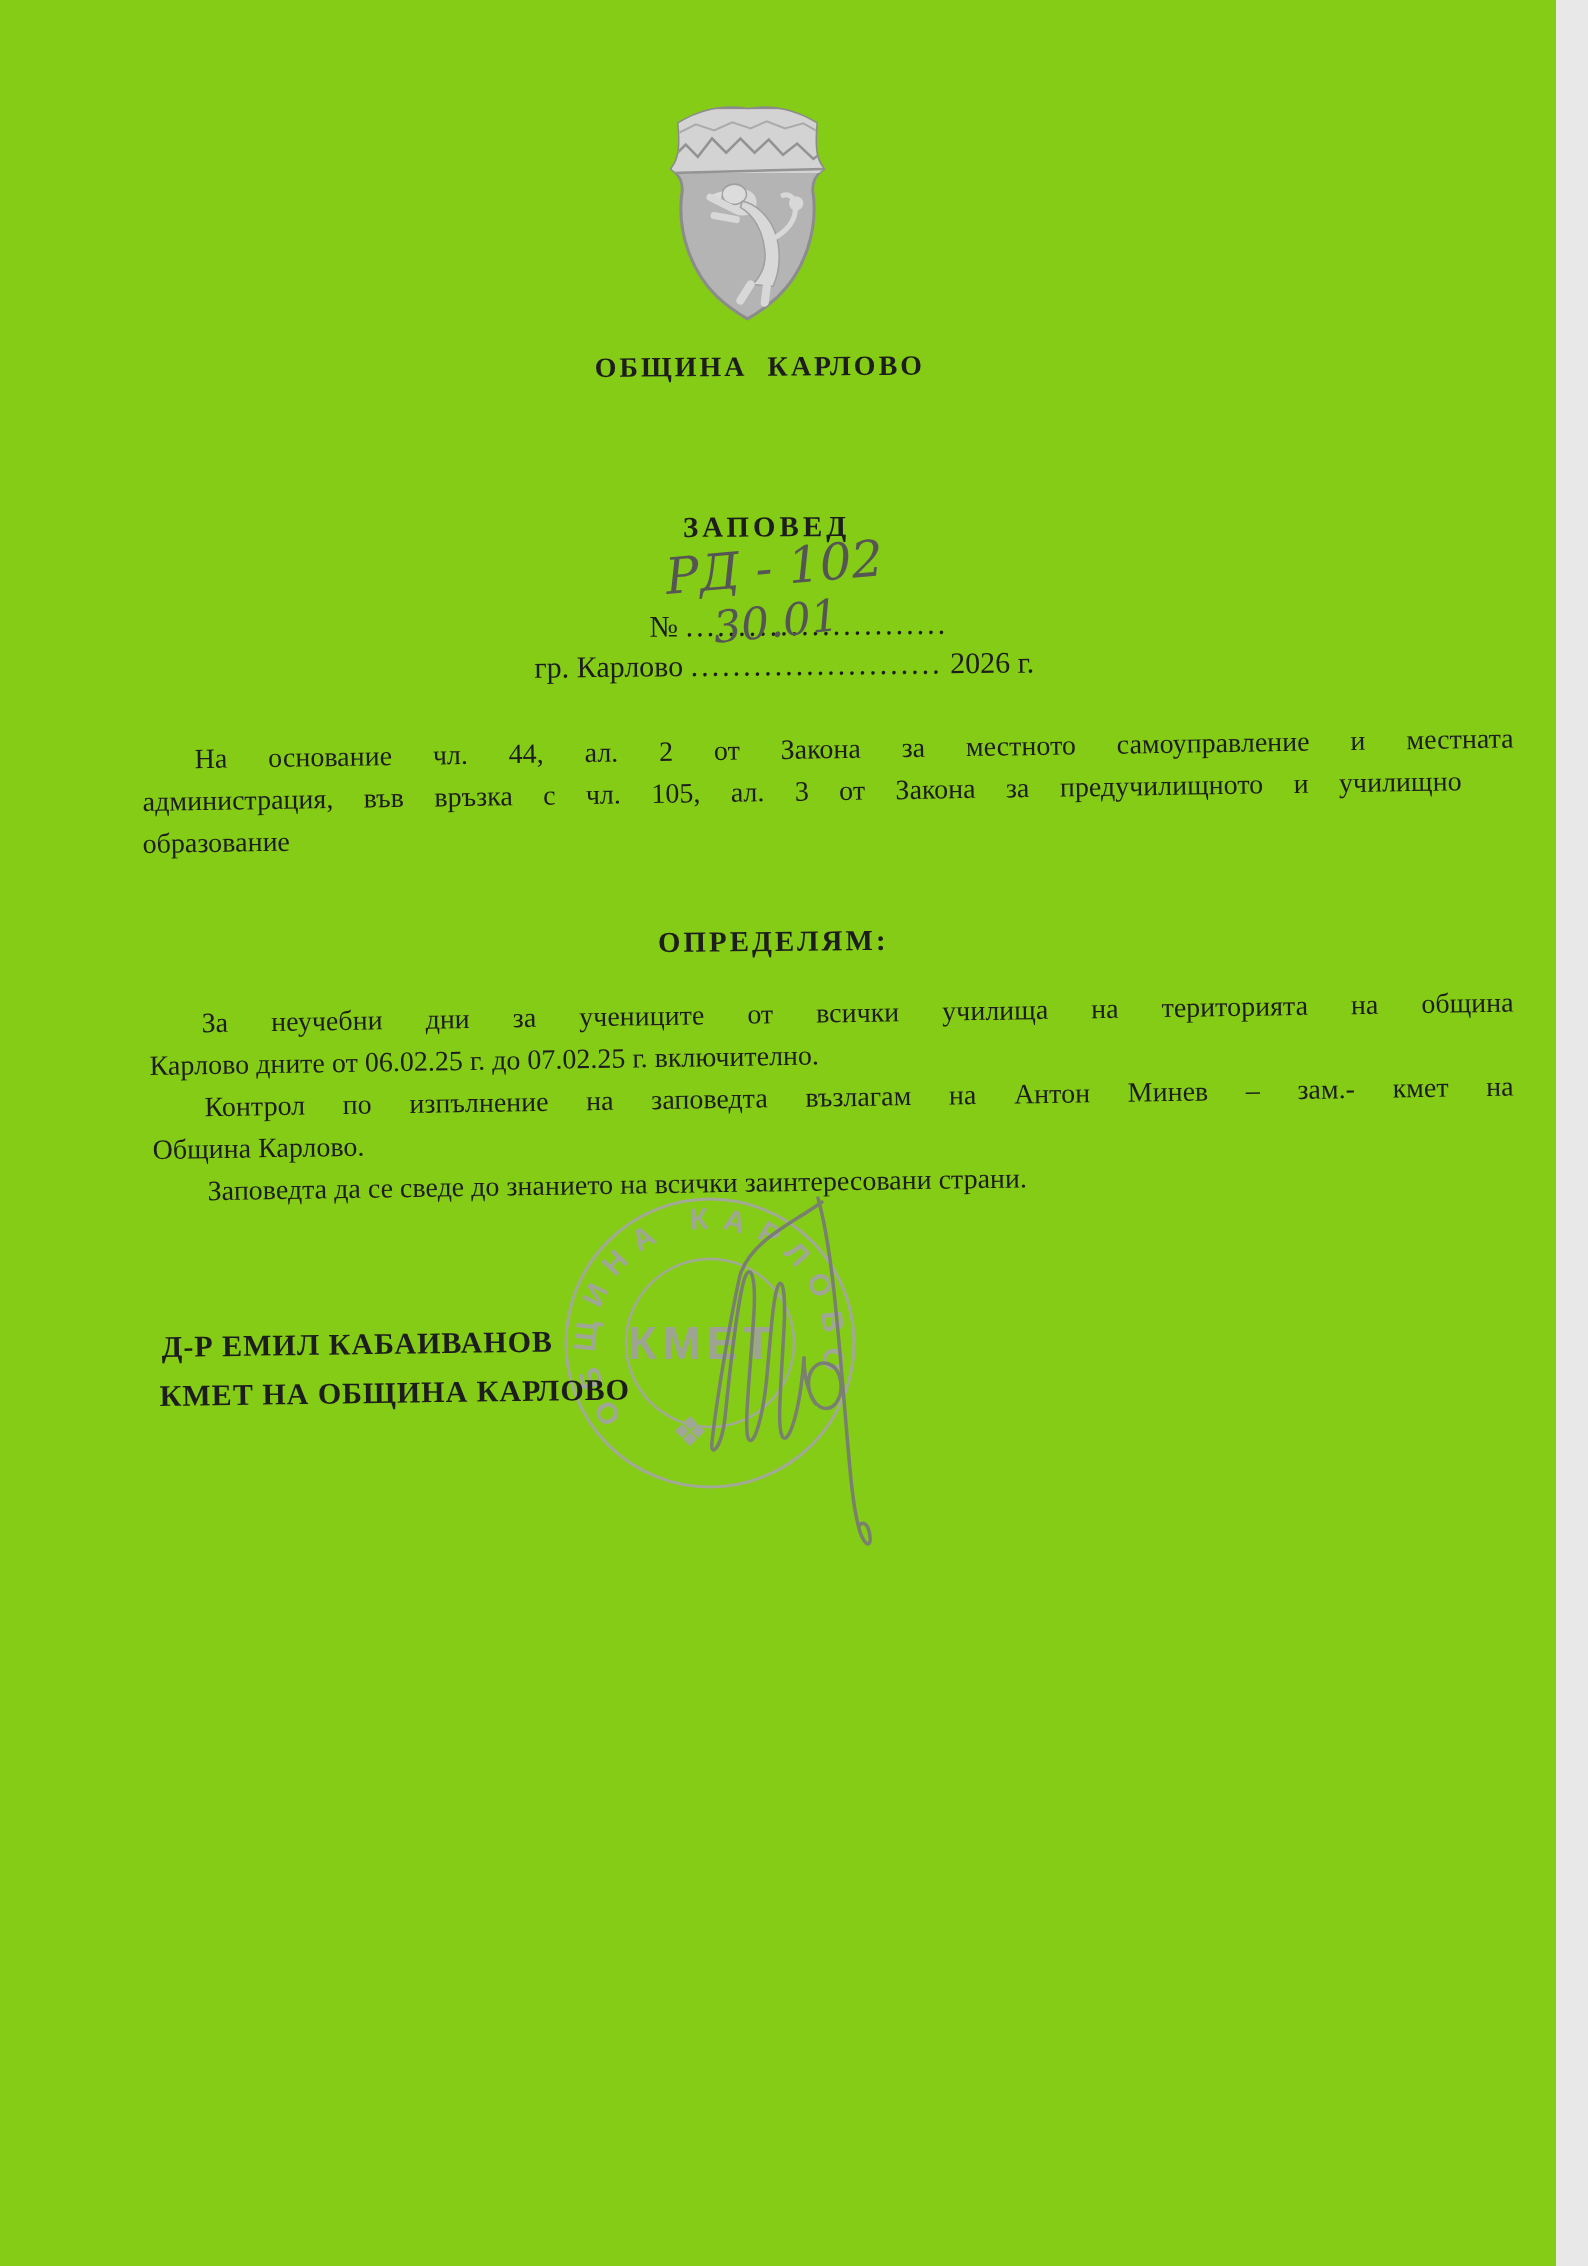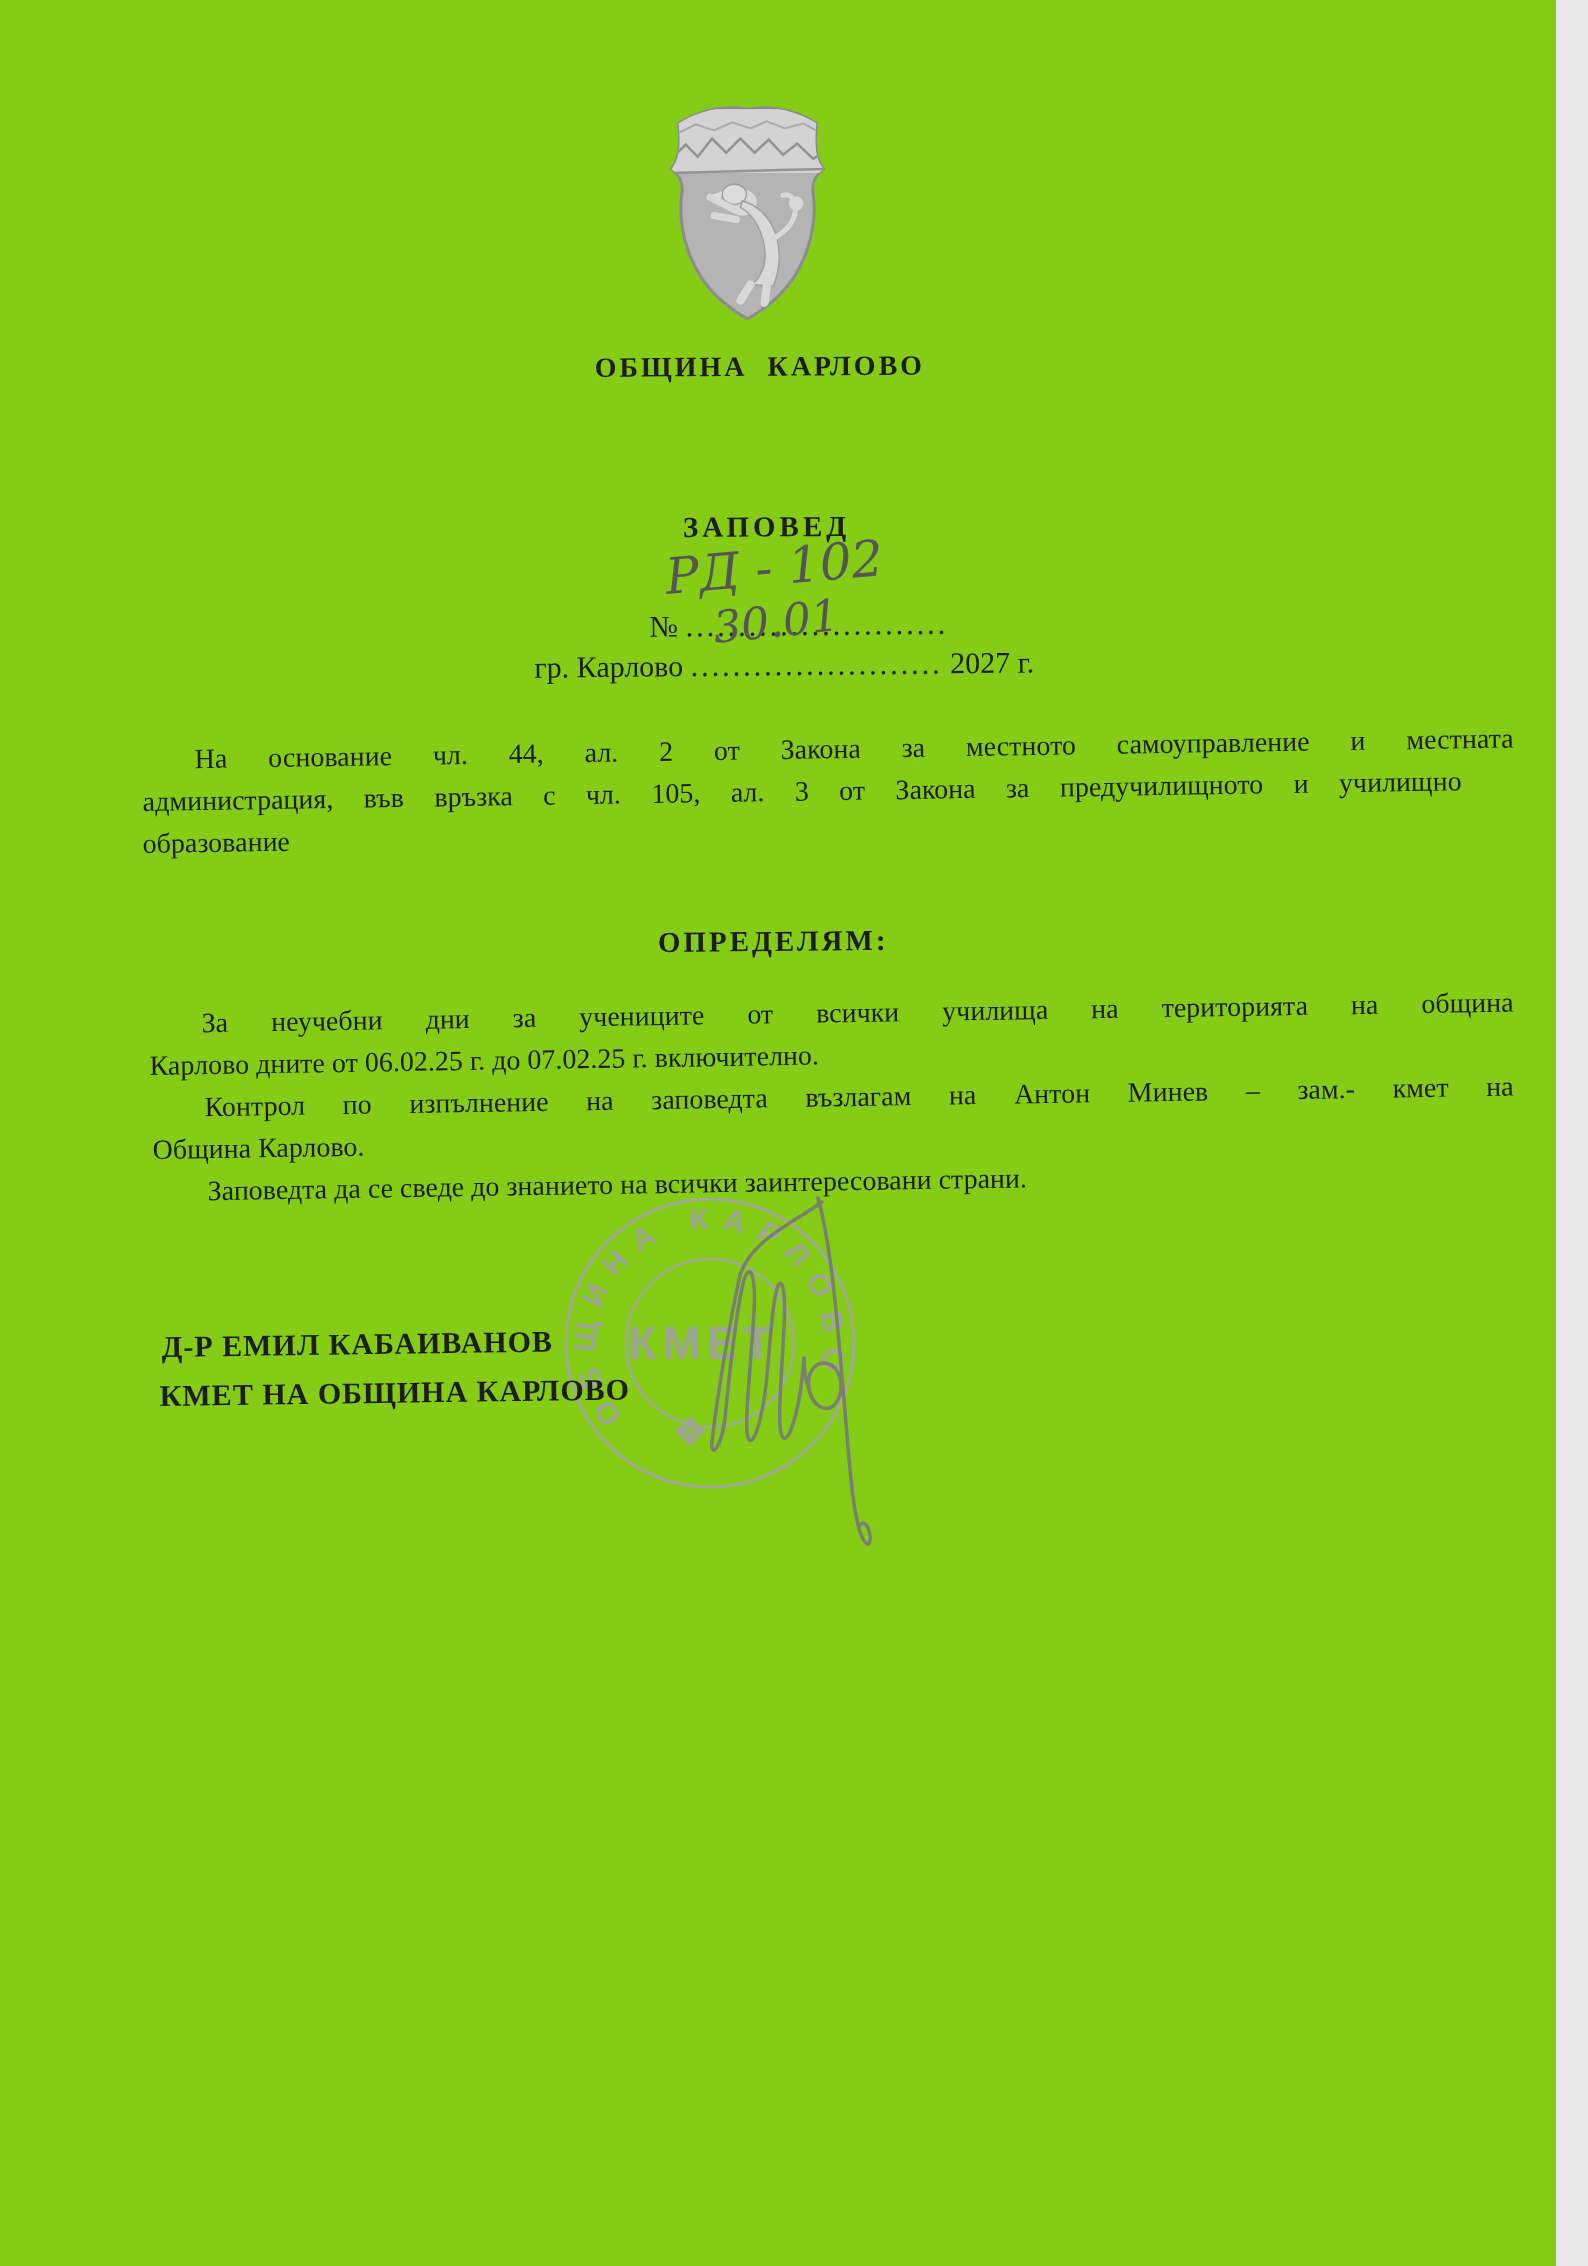--- a/index.html
+++ b/index.html
@@ -87,21 +87,21 @@
 
   <div class="abs order-heading" style="left:683px;top:511px;">ЗАПОВЕД</div>
 
   <div class="abs fill-line" style="left:620px;top:576px;">
     <span>№ </span><span class="dots">.........................</span>
   </div>
 
   <div class="abs handwritten hw-number" style="left:668px;top:548px;">РД - 102</div>
 
   <div class="abs fill-line" style="left:505px;top:617px;">
-    <span>гр. Карлово </span><span class="dots">........................</span><span> 2027 г.</span>
+    <span>гр. Карлово </span><span class="dots">........................</span><span> 2026 г.</span>
   </div>
 
   <div class="abs handwritten hw-date" style="left:716px;top:602px;">30.01</div>
 
   <div class="abs bline jline indent" style="left:143px;top:739px;width:1319px;">На основание чл. 44, ал. 2 от Закона за местното самоуправление и местната</div>
   <div class="abs bline jline" style="left:143px;top:781px;width:1319px;">администрация, във връзка с чл. 105, ал. 3 от Закона за предучилищното и училищно</div>
   <div class="abs bline" style="left:143px;top:823px;">образование</div>
 
   <div class="abs determine" style="left:658px;top:926px;">ОПРЕДЕЛЯМ:</div>
 

